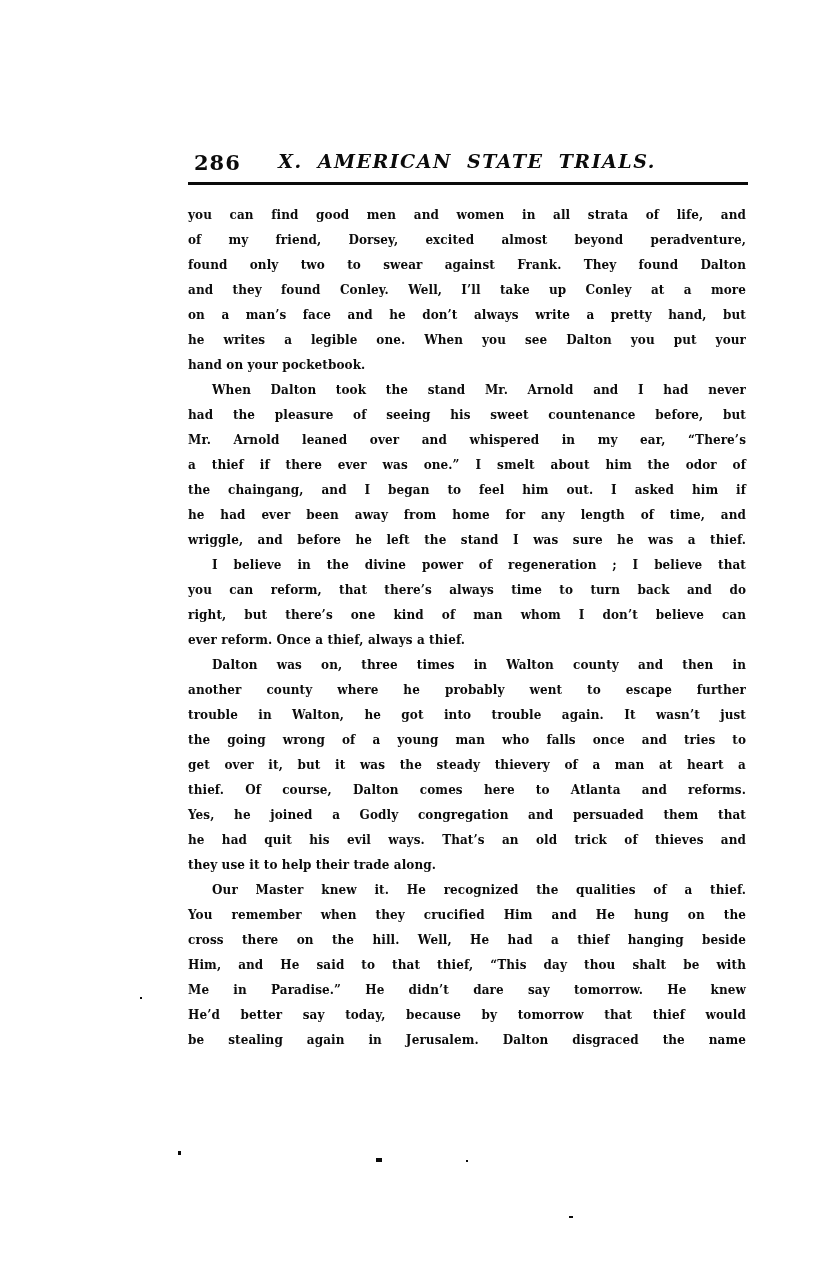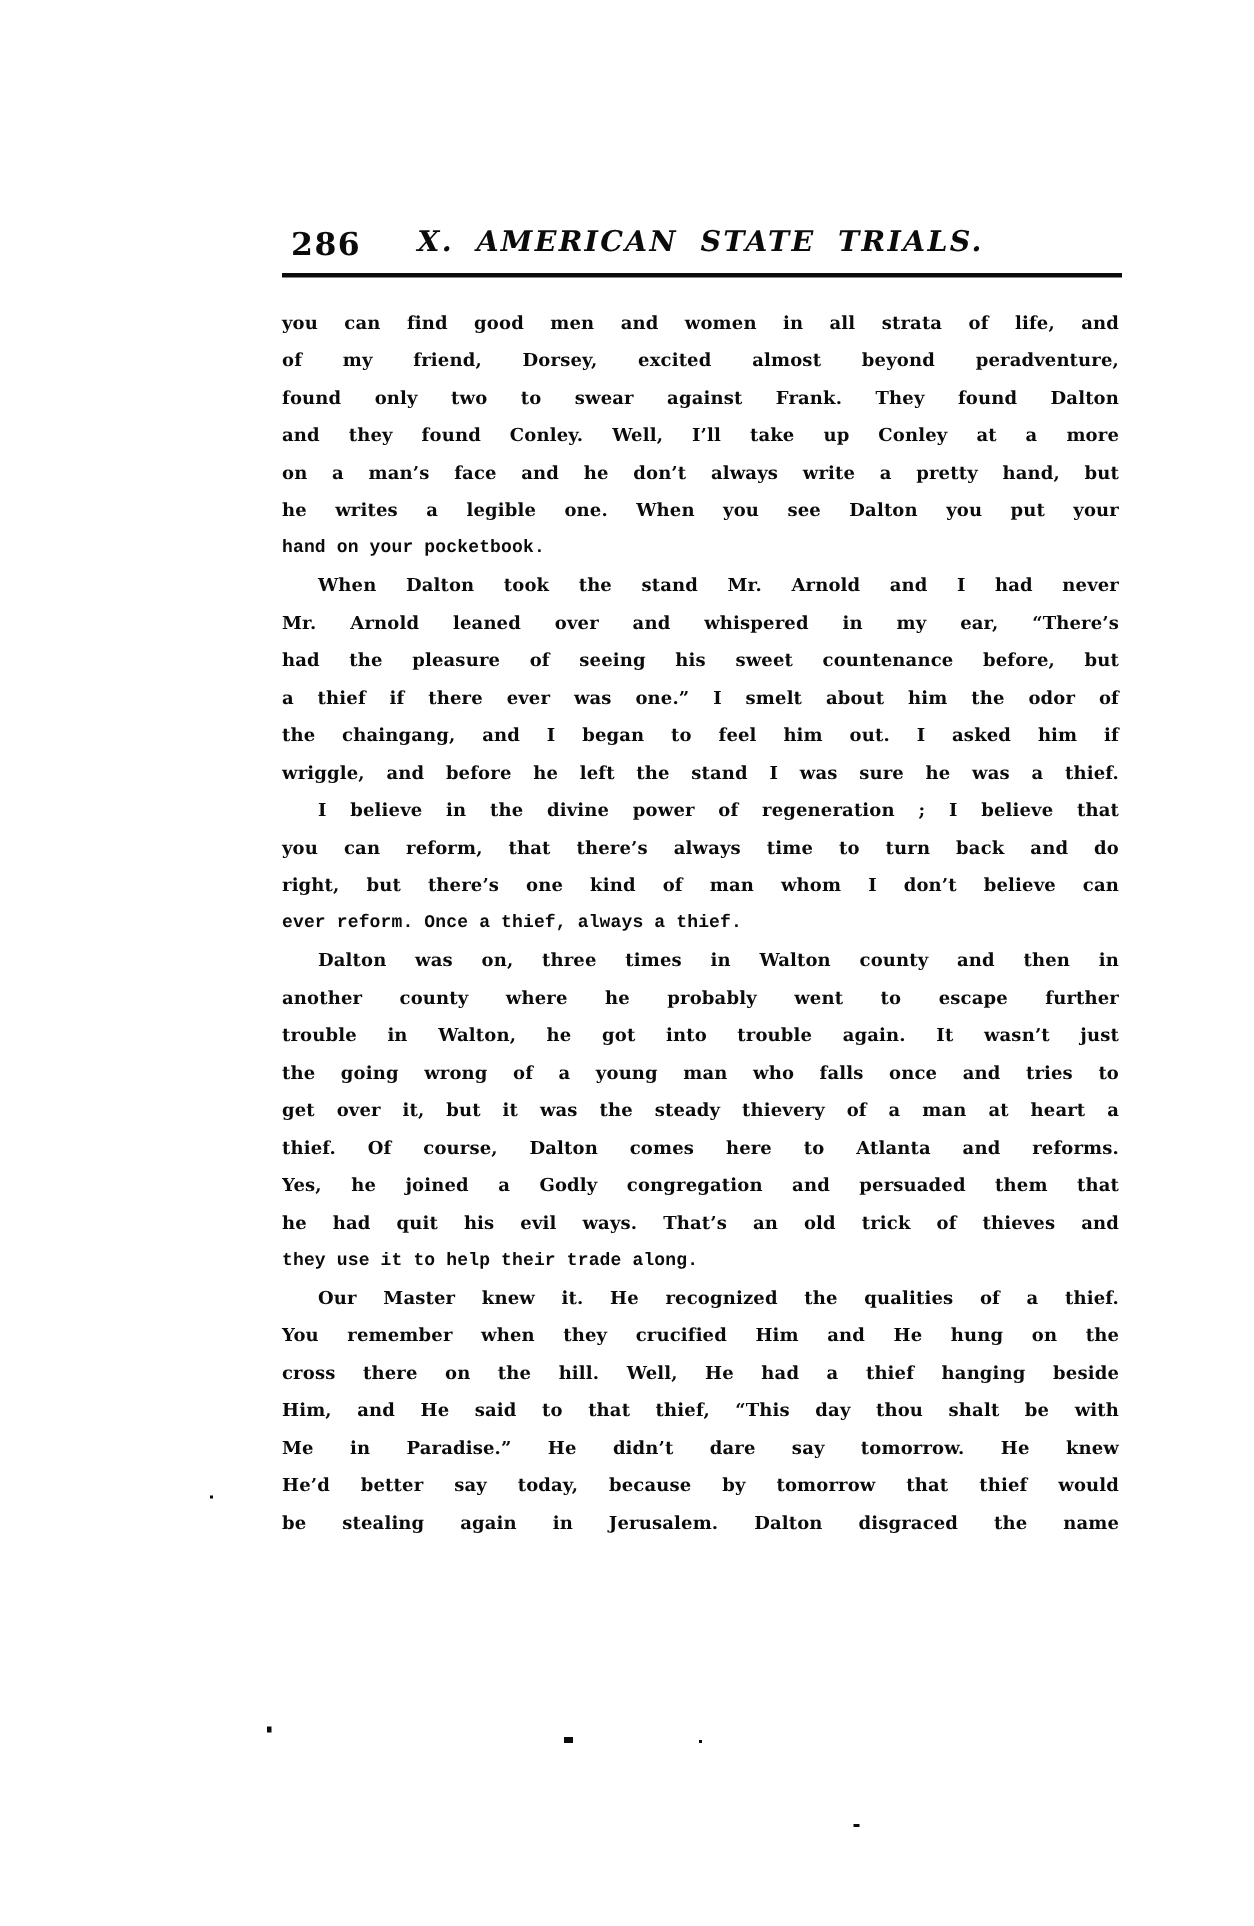--- a/index.html
+++ b/index.html
@@ -63,21 +63,21 @@
   }
   .para { margin: 0; }
   .line {
     height: 25px;
     text-align: justify;
     text-align-last: justify;
     white-space: normal;
     overflow: visible;
   }
   .line.indent { text-indent: 24px; }
-  .line.endline { text-align-last: left; font-family: Liberation Mono, monospace; }
+  .line.endline { text-align-last: left; }
   .artifact {
     position: absolute;
     background: #0b0b0b;
   }
 </style>
 </head>
 <body>
 
 <div class="page" id="page">
 
@@ -94,24 +94,25 @@
         <div class="line">you can find good men and women in all strata of life, and</div>
         <div class="line">of my friend, Dorsey, excited almost beyond peradventure,</div>
         <div class="line">found only two to swear against Frank. They found Dalton</div>
         <div class="line">and they found Conley. Well, I’ll take up Conley at a more</div>
         <div class="line">on a man’s face and he don’t always write a pretty hand, but</div>
         <div class="line">he writes a legible one. When you see Dalton you put your</div>
         <div class="line endline">hand on your pocketbook.</div>
       </div>
       <div class="para">
         <div class="line indent">When Dalton took the stand Mr. Arnold and I had never</div>
+        <div class="line">had the pleasure of seeing his sweet countenance before, but</div>
         <div class="line">Mr. Arnold leaned over and whispered in my ear, “There’s</div>
-        <div class="line">had the pleasure of seeing his sweet countenance before, but</div>
         <div class="line">a thief if there ever was one.” I smelt about him the odor of</div>
         <div class="line">the chaingang, and I began to feel him out. I asked him if</div>
+        <div class="line">he had ever been away from home for any length of time, and</div>
         <div class="line">wriggle, and before he left the stand I was sure he was a thief.</div>
       </div>
       <div class="para">
         <div class="line indent">I believe in the divine power of regeneration ; I believe that</div>
         <div class="line">you can reform, that there’s always time to turn back and do</div>
         <div class="line">right, but there’s one kind of man whom I don’t believe can</div>
         <div class="line endline">ever reform. Once a thief, always a thief.</div>
       </div>
       <div class="para">
         <div class="line indent">Dalton was on, three times in Walton county and then in</div>

